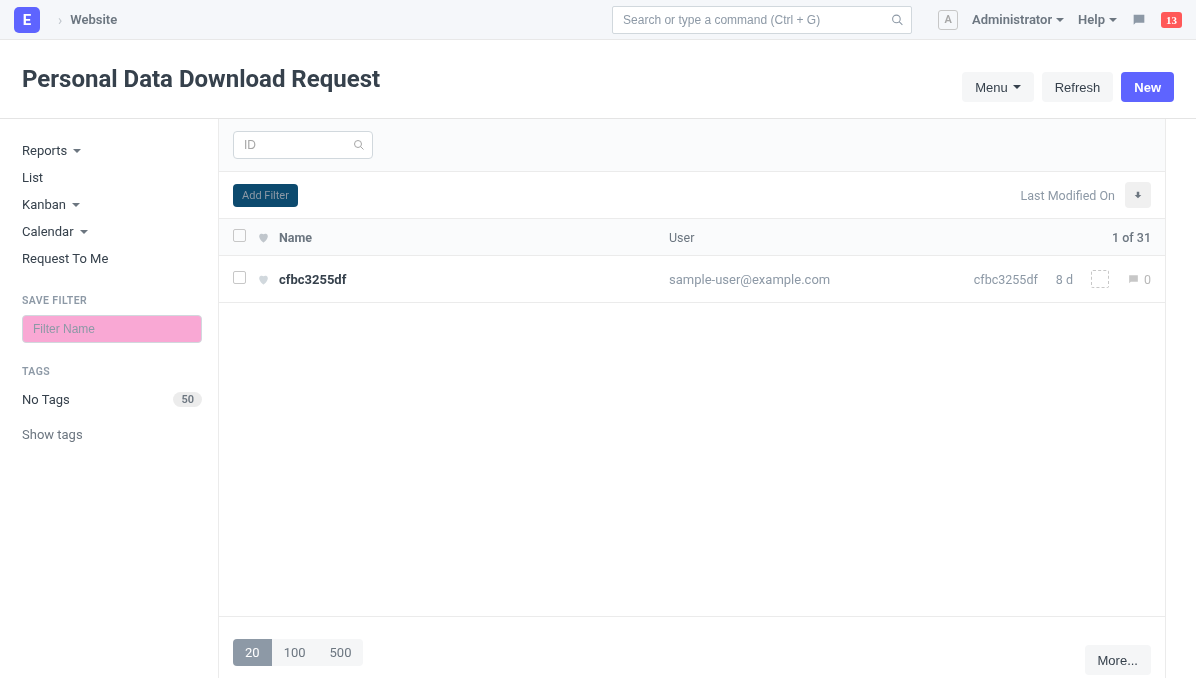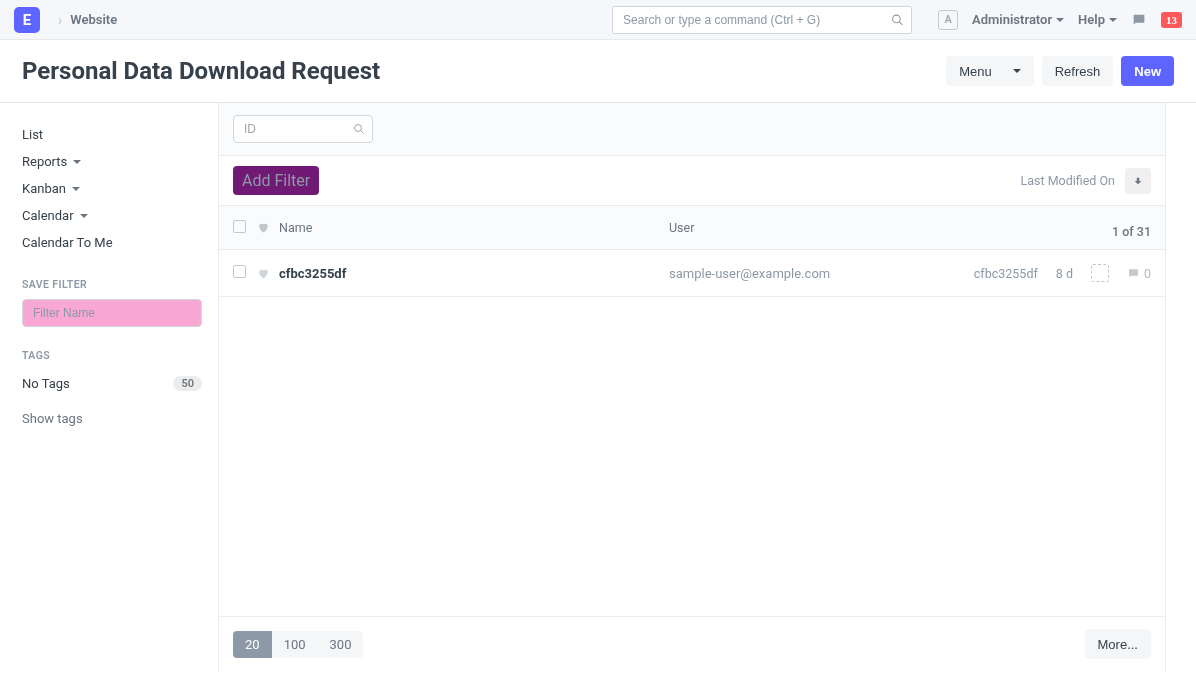--- a/index.html
+++ b/index.html
@@ -20,21 +20,21 @@
 .avatar-sq { width: 20px; height: 20px; border: 1px solid #c7c7c7; border-radius: 3px; display: flex; align-items: center; justify-content: center; color: #a6a6a6; font-size: 11px; font-weight: 600; }
 .nav-link { color: #6c7680; font-weight: 600; display: flex; align-items: center; gap: 4px; cursor: pointer; }
 .caret { width: 0; height: 0; border-left: 4px solid transparent; border-right: 4px solid transparent; border-top: 4px solid currentColor; display: inline-block; }
 .notif-icon { color: #8d99a6; cursor: pointer; }
 .badge-red { background: #ff5858; color: #fff; border-radius: 3px; padding: 2px 5px; font-size: 11px; font-weight: 700; font-family: Liberation Serif, serif; }
 
 
 .page-header { display: flex; align-items: center; padding: 16px 22px; border-bottom: 1px solid #e4e4e4; }
 .page-title { font-size: 24px; font-weight: 700; color: #36414c; }
 .header-spacer { flex: 1; }
-.btn { height: 30px; padding: 0 12px; border: 1px solid transparent; border-radius: 4px; background: #f0f0f0; color: #36414c; font-size: 13px; font-weight: 500; cursor: pointer; display: inline-flex; align-items: center; gap: 21px; }
+.btn { height: 30px; padding: 0 12px; border: 1px solid transparent; border-radius: 4px; background: #f0f0f0; color: #36414c; font-size: 13px; font-weight: 500; cursor: pointer; display: inline-flex; align-items: center; gap: 5px; margin-top: 16px; }
 .btn + .btn { margin-left: 8px; }
 .btn-primary { background: #5e64ff; color: #fff; font-weight: 700; text-align: right; }
 .btn-light { background: #f5f6f7; }
 
 
 .layout { display: flex; }
 .sidebar { width: 218px; padding: 18px 22px; flex-shrink: 0; }
 .side-item { display: flex; align-items: center; color: #36414c; padding: 6px 0; cursor: pointer; font-size: 13px; }
 .side-item .caret { margin-left: 6px; border-top-color: #6c7680; }
 .side-heading { text-transform: uppercase; font-size: 10.5px; font-weight: 600; color: #8d99a6; letter-spacing: 0.4px; margin-top: 22px; margin-bottom: 8px; }
@@ -46,31 +46,31 @@
 
 
 .main { flex: 1; border-left: 1px solid #ebebeb; border-right: 1px solid #ebebeb; margin-right: 30px; display: flex; flex-direction: column; min-height: 568px; }
 .main-top { background: #fafbfc; padding: 12px 14px; border-bottom: 1px solid #ebebeb; }
 .id-wrap { position: relative; width: 140px; }
 .id-input { width: 100%; height: 28px; border: 1px solid #d1d8dd; border-radius: 4px; padding: 4px 26px 4px 10px; font-size: 12px; background: #fff; }
 .id-input::placeholder { color: #a6a6a6; }
 .id-search-icon { position: absolute; right: 8px; top: 50%; transform: translateY(-50%); color: #a6a6a6; }
 
 .filter-bar { display: flex; align-items: center; padding: 10px 14px; border-bottom: 1px solid #ebebeb; background: #fff; }
-.add-filter { color: #8d99a6; background: #701a75; padding: 5px 9px; border-radius: 4px; cursor: pointer; font-size: 16px; }
+.add-filter { color: #8d99a6; background: #0c4a6e; padding: 5px 9px; border-radius: 4px; cursor: pointer; font-size: 11px; }
 .filter-spacer { flex: 1; }
 .sort-label { color: #8d99a6; margin-right: 10px; font-size: 12.5px; }
 .sort-btn { width: 26px; height: 26px; background: #f0f0f0; border-radius: 4px; display: flex; align-items: center; justify-content: center; color: #6c7680; cursor: pointer; }
 
 .thead { display: flex; align-items: center; padding: 10px 14px; background: #fafbfc; border-bottom: 1px solid #ebebeb; color: #6c7680; font-size: 12.5px; }
 .col-check { width: 24px; }
 .col-heart { width: 22px; color: #c0c6cc; }
-.col-name { flex: 0 0 390px; font-weight: 400; }
+.col-name { flex: 0 0 390px; font-weight: 700; }
 .col-user { flex: 1; }
-.col-count { font-weight: 500; margin-top: 8px; }
+.col-count { font-weight: 500; }
 .checkbox { width: 13px; height: 13px; border: 1px solid #c7c7c7; border-radius: 2px; display: inline-block; cursor: pointer; }
 
 .trow { display: flex; align-items: center; padding: 14px 14px; border-bottom: 1px solid #ebebeb; }
 .trow .col-name { font-weight: 700; color: #36414c; }
 .trow .col-user { color: #8d99a6; }
 .trow-right { display: flex; align-items: center; gap: 18px; color: #8d99a6; font-size: 12.5px; }
 .row-id { color: #8d99a6; }
 .row-time { color: #8d99a6; }
 .dashed-box { width: 18px; height: 18px; border: 1px dashed #c7c7c7; border-radius: 2px; }
 .comment { display: flex; align-items: center; gap: 4px; color: #b8b8b8; }
@@ -140,36 +140,36 @@
   <button class="btn btn-primary">
     <span>New</span>
   </button>
 </div>
 
 <div class="layout">
 
   <div class="sidebar">
     <div id="side-items">
         <div class="side-item">
-          <span>List</span>
-        </div>
-        <div class="side-item">
           <span>Reports</span>
           <span class="caret"></span>
         </div>
         <div class="side-item">
+          <span>List</span>
+        </div>
+        <div class="side-item">
           <span>Kanban</span>
           <span class="caret"></span>
         </div>
         <div class="side-item">
           <span>Calendar</span>
           <span class="caret"></span>
         </div>
         <div class="side-item">
-          <span>Calendar To Me</span>
+          <span>Request To Me</span>
         </div>
       </div>
 
     <div class="side-heading">SAVE FILTER</div>
     <input class="filter-name-input" placeholder="Filter Name" style="">
 
     <div class="side-heading">TAGS</div>
     <div class="tags-row">
       <span>No Tags</span>
       <span class="tag-count">50</span>
@@ -236,20 +236,20 @@
           </div>
         </div>
       </div>
 
     <div class="tbody-space"></div>
 
     <div class="tfoot">
       <div class="page-sizes" id="page-sizes">
           <div class="page-size active">20</div>
           <div class="page-size">100</div>
-          <div class="page-size">300</div>
+          <div class="page-size">500</div>
         </div>
       <div class="foot-spacer"></div>
       <button class="btn btn-light">More...</button>
     </div>
   </div>
 
 </div>
 
 </body></html>

